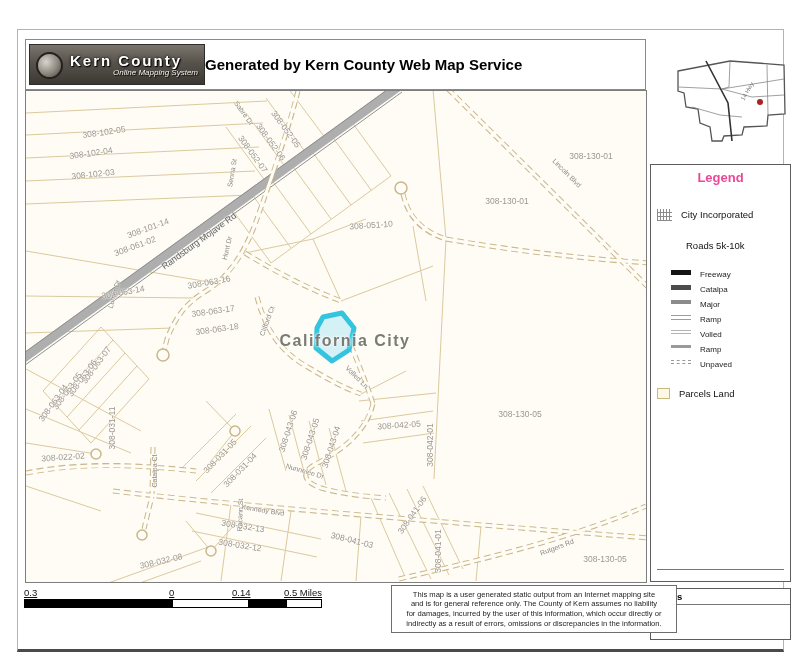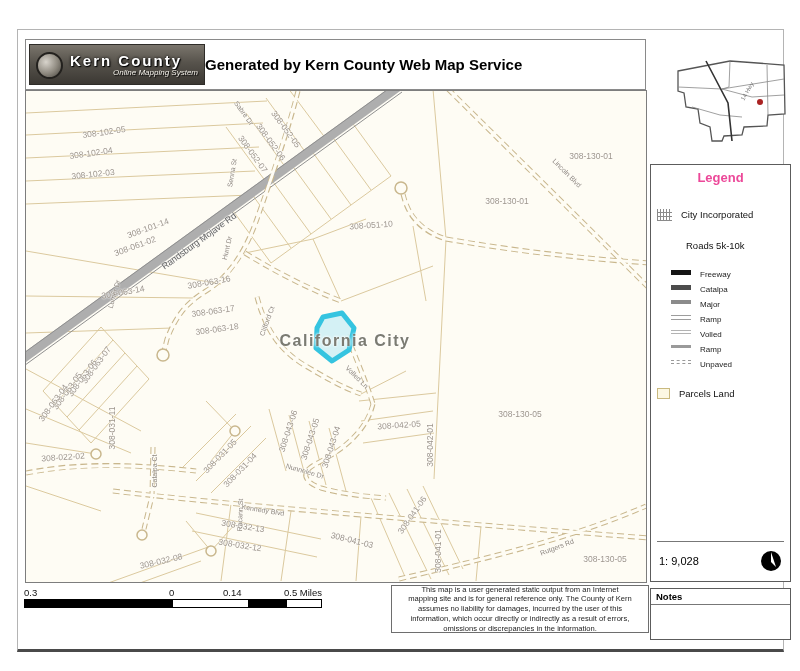--- a/index.html
+++ b/index.html
@@ -70,28 +70,28 @@
 
   
   .notes{position:absolute;left:650px;top:588px;width:141px;height:52px;
          border:1px solid #5c5c5c;background:#fff;box-sizing:border-box;}
   .notes-hd{font-size:9.5px;font-weight:bold;color:#000;padding:2px 5px;
          border-bottom:1px solid #777;}
 
   
   .scalebar{position:absolute;left:24px;top:587px;width:298px;}
   .sb-labels{position:relative;height:12px;font-size:9.5px;color:#111;}
-  .sb-labels span{position:absolute;top:0;}
+  .sb-labels span{position:absolute;top:0;text-decoration:underline;}
   .sb-bar{height:7px;border:1px solid #000;display:flex;}
   .sb-bar div{height:100%;}
   .seg-b{background:#000;} .seg-w{background:#fff;}
   .sb-proj{font-size:8.5px;color:#333;margin-top:5px;line-height:11px;}
 
   
-  .disclaimer{position:absolute;left:391px;top:585px;width:258px;height:48px;
+  .disclaimer{position:absolute;left:391px;top:585px;width:286px;height:48px;
       border:1px solid #6e6e6e;box-sizing:border-box;background:#fff;
       font-size:7.6px;line-height:1.28;color:#222;text-align:center;
       display:flex;align-items:center;padding:1px 14px;}
 </style>
 </head>
 <body>
 
 <div class="page">
   <div class="frame"></div>
 
@@ -282,39 +282,32 @@
           <span class="lg-icon icon-unpaved"></span>
           <span class="lg-label">Unpaved</span>
         </div>
         <div class="lg-row">
           <span class="lg-icon icon-parcel"></span>
           <span class="lg-label">Parcels Land</span>
         </div>
       </div>
     <div class="lg-spacer"></div>
     <div class="lg-divider"></div>
-    <div class="lg-scale-row">
-      <span class="lg-scale">1: 9,028</span>
-      <svg width="22" height="22">
-        <circle cx="11" cy="11" r="10" fill="#000"></circle>
-        <path d="M11,2 L16,17 L11,12 Z" fill="#fff"></path>
-      </svg>
-    </div>
   </div>
 
   <div class="notes">
     <div class="notes-hd">Notes</div>
     <div></div>
   </div>
 
   <div class="scalebar">
     <div class="sb-labels">
       <span style="left:0">0.3</span>
       <span style="left:145px">0</span>
-      <span style="left:199px">0.14</span>
+      <span style="left:208px">0.14</span>
       <span style="right:0">0.5 Miles</span>
     </div>
     <div class="sb-bar">
       <div class="seg-b" style="width:50%"></div>
       <div class="seg-w" style="width:25.5%"></div>
       <div class="seg-b" style="width:13%"></div>
       <div class="seg-w" style="width:11.5%"></div>
     </div>
   </div>
 

